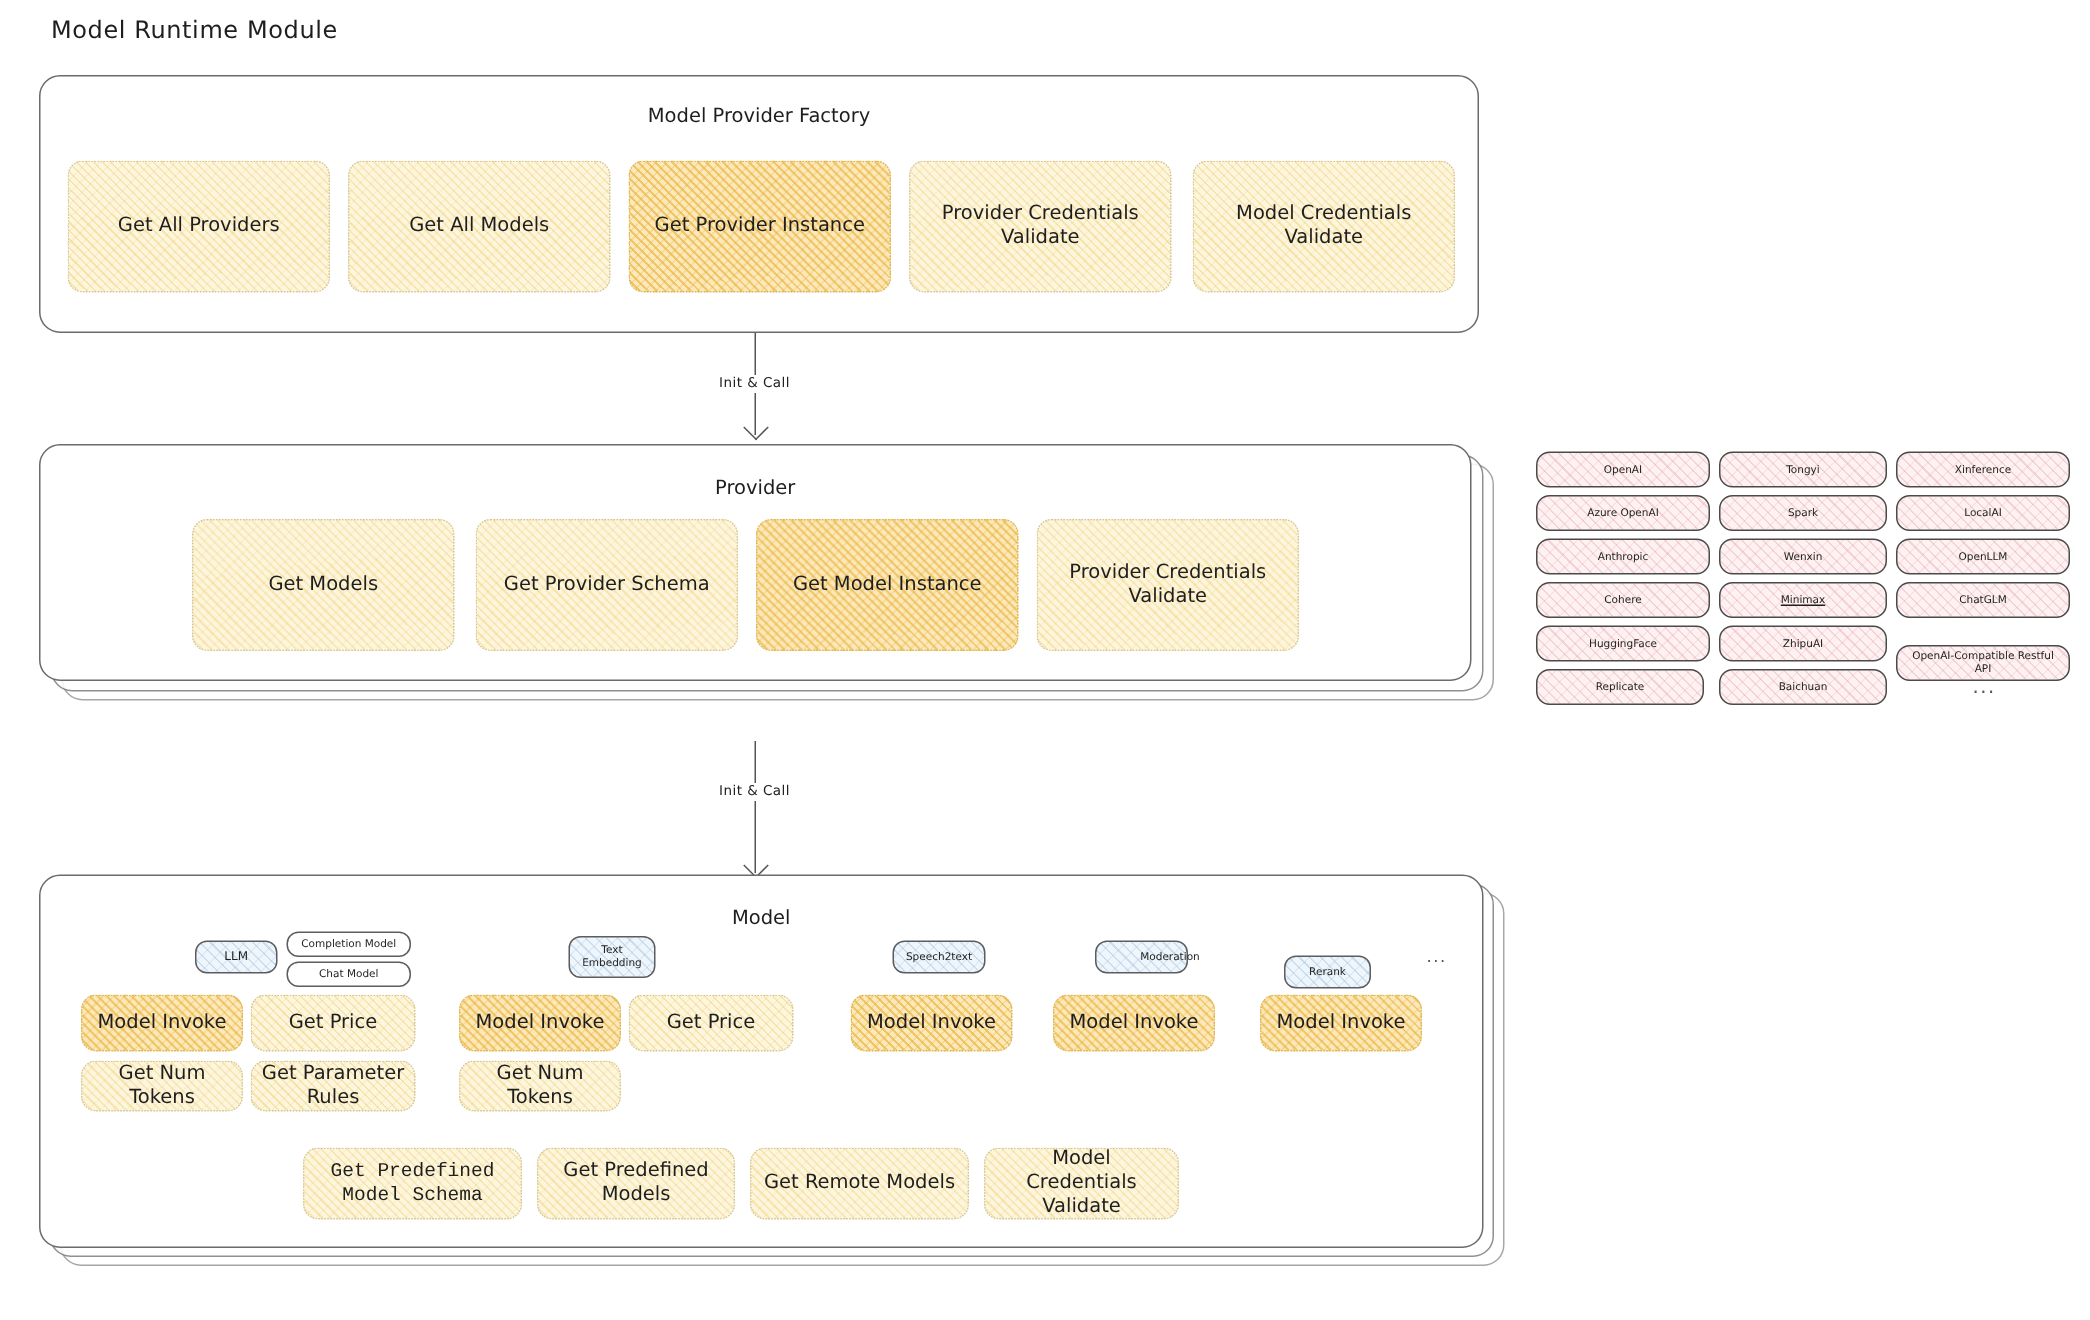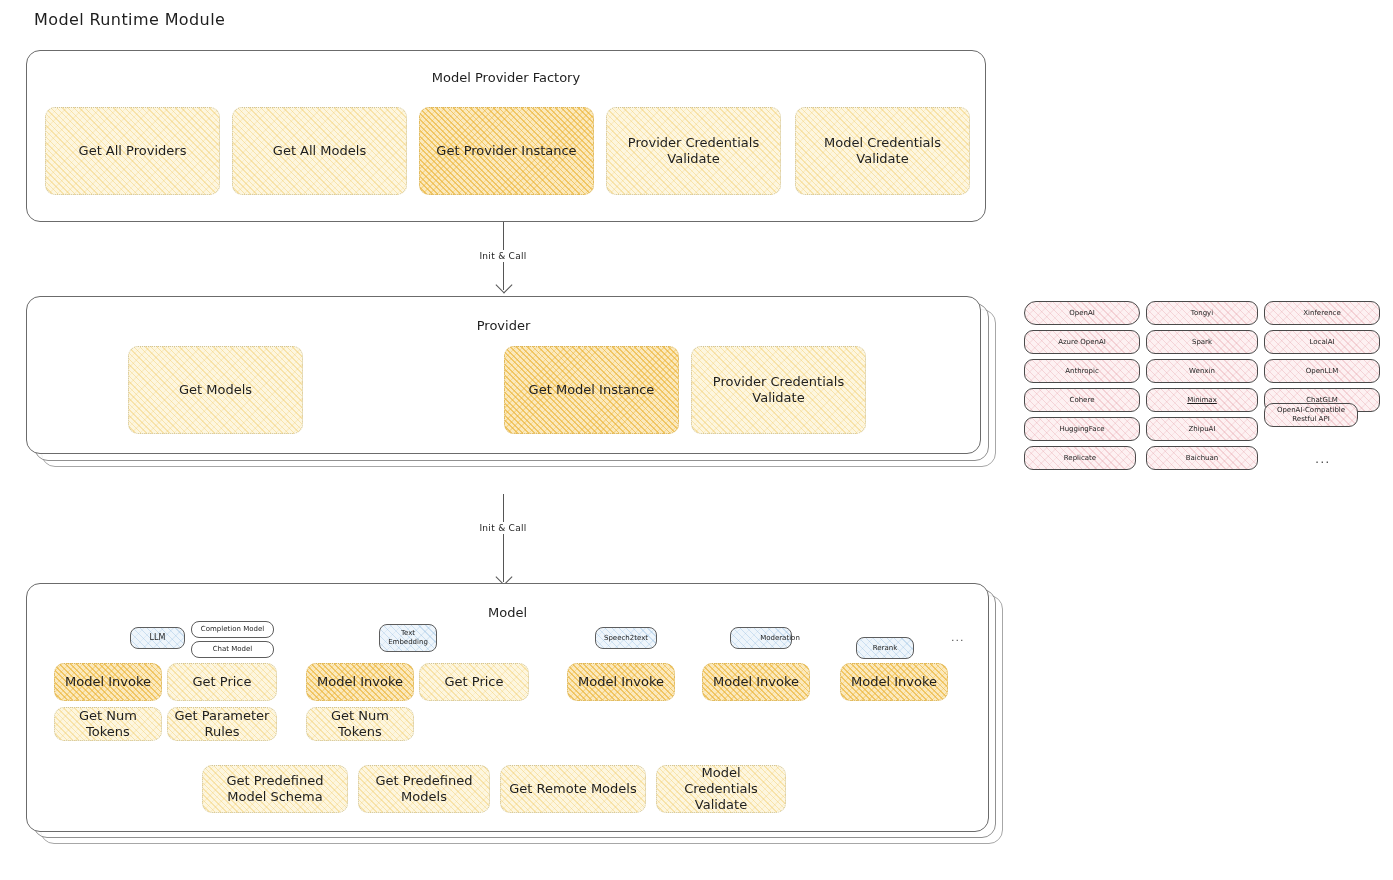--- a/index.html
+++ b/index.html
@@ -136,48 +136,49 @@
 
   <div class="group" style="left:26px;top:296px;width:985px;height:180px;">
     <div class="layer l3" style="left:15px;top:13px;width:955px;height:158px;"></div>
     <div class="layer l2" style="left:8px;top:7px;width:955px;height:158px;"></div>
     <div class="layer l1" style="left:0;top:0;width:955px;height:158px;"></div>
     <div class="body" style="width:955px;height:158px;">
       <div class="group-title" style="top:22px;">Provider</div>
 
       <div class="node n-yellow fs13" style="left:102px;top:50px;width:175px;height:88px;">Get Models</div>
 
+      <div class="node n-yellow fs13" style="left:291px;top:50px;width:175px;height:88px;">Get Provider Schema</div>
 
       <div class="node n-yellow-strong fs13" style="left:478px;top:50px;width:175px;height:88px;">Get Model Instance</div>
 
       <div class="node n-yellow fs13" style="left:665px;top:50px;width:175px;height:88px;">Provider Credentials Validate</div>
     </div>
   </div>
 
   <div style="position:absolute;left:1024px;top:301px;width:356px;height:172px;">
 
-    <div class="node n-pink fs7" style="left:0px;  top:0px;  width:116px;height:24px;border-radius:12px;">OpenAI</div>
+    <div class="node n-pink fs7" style="left:0px;  top:0px;  width:116px;height:24px;">OpenAI</div>
     <div class="node n-pink fs7" style="left:0px;  top:29px; width:116px;height:24px;">Azure OpenAI</div>
     <div class="node n-pink fs7" style="left:0px;  top:58px; width:116px;height:24px;">Anthropic</div>
     <div class="node n-pink fs7" style="left:0px;  top:87px; width:116px;height:24px;">Cohere</div>
     <div class="node n-pink fs7" style="left:0px;  top:116px;width:116px;height:24px;">HuggingFace</div>
     <div class="node n-pink fs7" style="left:0px;  top:145px;width:112px;height:24px;">Replicate</div>
 
     <div class="node n-pink fs7" style="left:122px;top:0px;  width:112px;height:24px;">Tongyi</div>
     <div class="node n-pink fs7" style="left:122px;top:29px; width:112px;height:24px;">Spark</div>
     <div class="node n-pink fs7" style="left:122px;top:58px; width:112px;height:24px;">Wenxin</div>
     <div class="node n-pink fs7" style="left:122px;top:87px; width:112px;height:24px;text-decoration:underline;">Minimax</div>
     <div class="node n-pink fs7" style="left:122px;top:116px;width:112px;height:24px;">ZhipuAI</div>
     <div class="node n-pink fs7" style="left:122px;top:145px;width:112px;height:24px;">Baichuan</div>
 
     <div class="node n-pink fs7" style="left:240px;top:0px;  width:116px;height:24px;">Xinference</div>
     <div class="node n-pink fs7" style="left:240px;top:29px; width:116px;height:24px;">LocalAI</div>
     <div class="node n-pink fs7" style="left:240px;top:58px; width:116px;height:24px;">OpenLLM</div>
     <div class="node n-pink fs7" style="left:240px;top:87px; width:116px;height:24px;">ChatGLM</div>
-    <div class="node n-pink fs7" style="left:240px;top:102px;width:94px;height:24px;">OpenAI-Compatible Restful API</div>
+    <div class="node n-pink fs7" style="left:240px;top:129px;width:116px;height:24px;">OpenAI-Compatible Restful API</div>
 
     <div class="ellipsis" style="left:291px;top:150px;">...</div>
   </div>
 
   <div class="arrow" style="left:468px;top:494px;width:70px;height:88px;">
     <div class="shaft"></div>
     <div class="head"></div>
     <div class="arrow-label" style="top:28px;">Init &amp; Call</div>
   </div>
 
@@ -211,20 +212,20 @@
       <div class="node n-yellow-strong fs13" style="left:280px;top:80px;width:108px;height:38px;">Model Invoke</div>
       <div class="node n-yellow fs13" style="left:393px;top:80px;width:110px;height:38px;">Get Price</div>
       <div class="node n-yellow fs13" style="left:280px;top:124px;width:108px;height:34px;">Get Num Tokens</div>
 
       <div class="node n-yellow-strong fs13" style="left:541px;top:80px;width:108px;height:38px;">Model Invoke</div>
 
       <div class="node n-yellow-strong fs13" style="left:676px;top:80px;width:108px;height:38px;">Model Invoke</div>
 
       <div class="node n-yellow-strong fs13" style="left:814px;top:80px;width:108px;height:38px;">Model Invoke</div>
 
-      <div class="node n-yellow fs13" style="left:176px;top:182px;width:146px;height:48px;">Get Predefined Model Schema</div>
+      <div class="node n-yellow fs13" style="left:176px;top:182px;width:146px;height:48px;font-family:Liberation Mono, monospace;">Get Predefined Model Schema</div>
       <div class="node n-yellow fs13" style="left:332px;top:182px;width:132px;height:48px;">Get Predefined Models</div>
       <div class="node n-yellow fs13" style="left:474px;top:182px;width:146px;height:48px;">Get Remote Models</div>
       <div class="node n-yellow fs13" style="left:630px;top:182px;width:130px;height:48px;">Model Credentials Validate</div>
     </div>
   </div>
 
 </div>
 
 </body></html>

